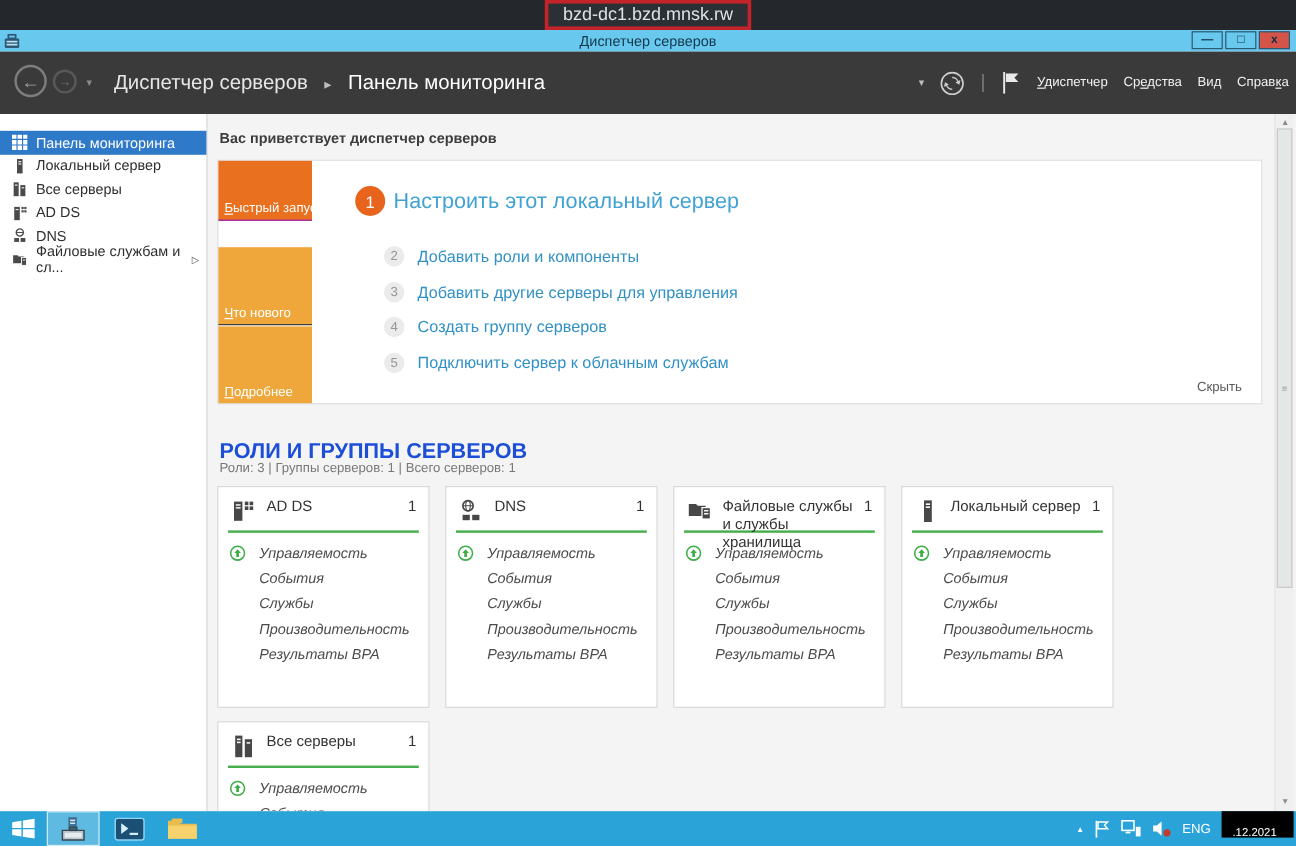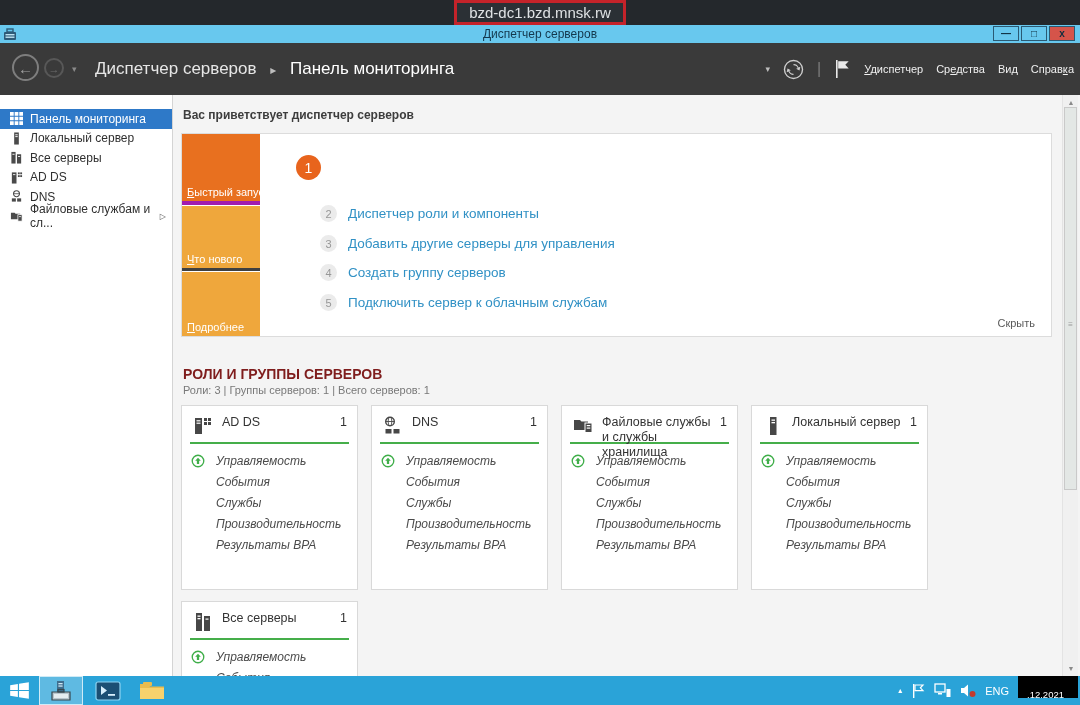--- a/index.html
+++ b/index.html
@@ -50,33 +50,33 @@
   .side-item.selected svg { color:#fff; }
   .side-exp { margin-left:auto; margin-right:6px; font-size:8px; color:#555; }
 
   .content { position:absolute; left:174px; top:0; width:886px; height:581px; }
   .welcome-heading { position:absolute; left:9px; top:13px; font-size:12px; font-weight:bold; color:#3d3d3d; }
 
   .tile { position:absolute; left:7px; top:38px; width:871px; height:204px; background:#fff;
           border:1px solid #dcdcdc; }
   .qcol { position:absolute; left:0; top:0; width:78px; height:100%; }
   .qsec { position:absolute; left:0; width:78px; }
-  .q1 { top:0; height:71px; background:#e8701f; border-bottom:4px solid #a21caf; }
-  .q2 { top:72px; height:65px; background:#efa73c; border-bottom:3px solid #404040; }
+  .q1 { top:0; height:50px; background:#e8701f; border-bottom:1px solid #a21caf; }
+  .q2 { top:72px; height:65px; background:#efa73c; border-bottom:1px solid #404040; }
   .q3 { top:138px; height:64px; background:#efa73c; }
   .qlabel { position:absolute; left:5px; bottom:3px; font-size:11px; color:#fff; white-space:nowrap; }
   .step1-circle { position:absolute; left:114px; top:21px; width:25px; height:25px; border-radius:50%;
                   background:#e8641d; color:#fff; font-size:14px; display:flex; align-items:center; justify-content:center; }
   .step1-label { position:absolute; left:146px; top:23px; font-size:18px; color:#42a2d4; }
   .step-circle { position:absolute; left:138px; width:17px; height:17px; border-radius:50%;
                  background:#ebebeb; color:#979797; font-size:11px; display:flex; align-items:center; justify-content:center; }
   .step-label { position:absolute; left:166px; font-size:13.5px; color:#3191c5; }
   .hide-link { position:absolute; right:16px; bottom:7px; font-size:11px; color:#5a5a5a; }
 
-  .roles-title { position:absolute; left:9px; top:271px; font-size:14px; font-weight:bold; color:#7f1d1d; }
+  .roles-title { position:absolute; left:9px; top:271px; font-size:18px; font-weight:bold; color:#1d4ed8; }
   .roles-subtitle { position:absolute; left:9px; top:289px; font-size:11px; color:#787878; }
 
   .card { position:absolute; width:177px; background:#fff; border:1px solid #d9d9d9; }
   .card-header { position:relative; height:36px; padding:9px 10px 0 10px; display:flex; gap:8px; align-items:flex-start; }
   .card-header svg { color:#474747; flex:0 0 auto; }
   .card-title { font-size:12.5px; color:#333; line-height:1.2; flex:1; }
   .card-count { font-size:12.5px; color:#333; }
   .green-line { height:2px; background:#45ae4a; margin:0 8px; }
   .card-rows { margin-top:7px; }
   .crow { position:relative; padding-left:34px; height:21px; line-height:21px; font-size:12px; color:#4b4b4b;font-style:italic; }
@@ -227,23 +227,24 @@
           </div>
           <div class="qsec q2">
             <span class="qlabel"><span class="u">Ч</span><span>то нового</span></span>
           </div>
           <div class="qsec q3">
             <span class="qlabel"><span class="u">П</span><span>одробнее</span></span>
           </div>
         </div>
 
         <div class="step1-circle">1</div>
+        <a class="step1-label">Настроить этот локальный сервер</a>
 
         <div class="step-circle" style="top:71px">2</div>
-        <a class="step-label" style="top:72px">Диспетчер роли и компоненты</a>
+        <a class="step-label" style="top:72px">Добавить роли и компоненты</a>
 
         <div class="step-circle" style="top:101px">3</div>
         <a class="step-label" style="top:102px">Добавить другие серверы для управления</a>
 
         <div class="step-circle" style="top:130px">4</div>
         <a class="step-label" style="top:131px">Создать группу серверов</a>
 
         <div class="step-circle" style="top:160px">5</div>
         <a class="step-label" style="top:161px">Подключить сервер к облачным службам</a>
 

